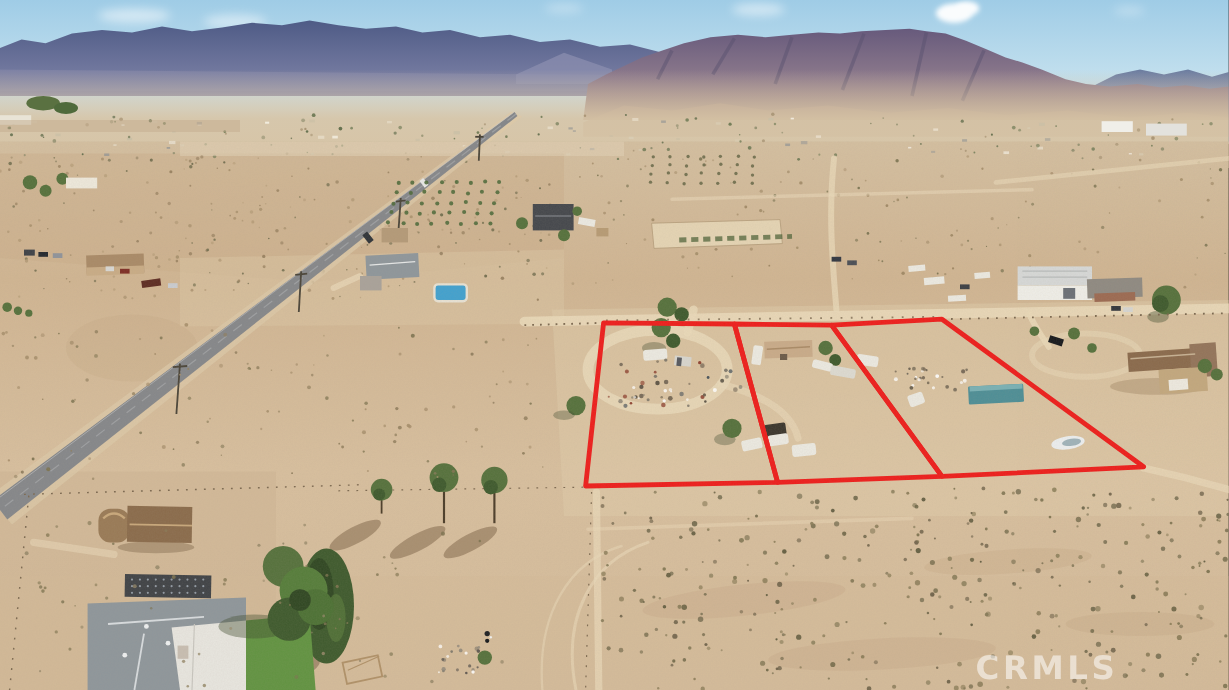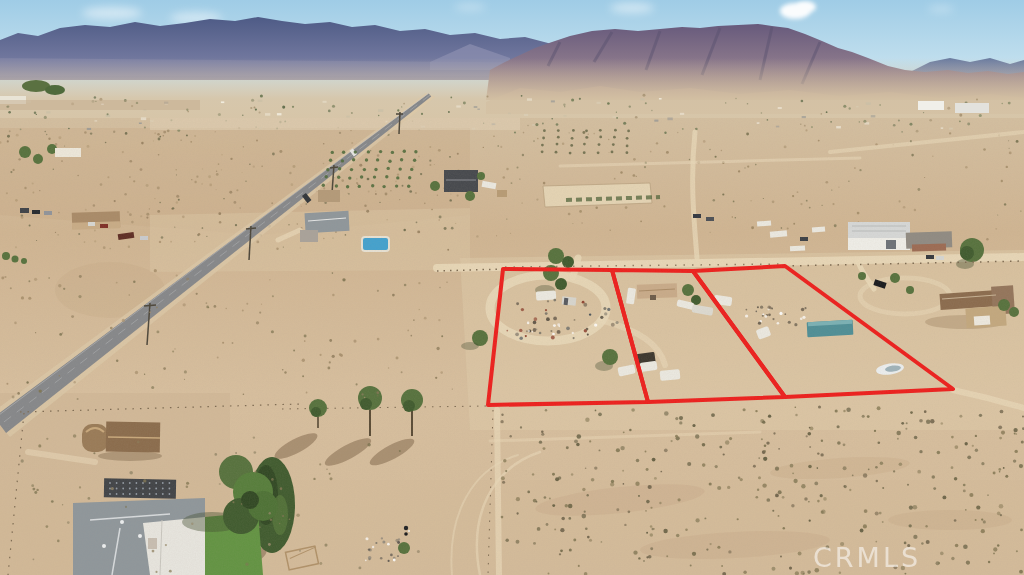--- a/index.html
+++ b/index.html
@@ -1,19 +1,19 @@
 <!DOCTYPE html>
 <html style="--c-sky_top: #9fcce6; --c-sky_horizon: #e2eff3; --c-mountain_far: #4e5b86; --c-mountain_far_base: #8386aa; --c-mountain_near_top: #675a7c; --c-mountain_near_base: #a8918d; --c-ridge_right: #9d95b0; --c-haze: #d6c3a4; --c-ground: #d2b996; --c-ground_bright: #e3cfae; --c-ground_dark: #c3a784; --c-road_asphalt: #85878a; --c-dirt_path: #ead9b9; --c-boundary_red: #ee1d1b; --c-tree_green: #55713c; --c-tree_dark: #3e5a2d; --c-lawn_green: #619341; --c-pool_blue: #41a1cf; --c-container_teal: #4d8e96; --c-roof_gray: #8e969b; --c-roof_brown: #8a6a4c; --c-roof_tan: #c9ab89; --c-white_vehicle: #eceae2; --c-watermark_white: rgba(255,255,255,0.55);"><head>
 <meta charset="utf-8">
 <style>
   html,body{margin:0;padding:0;background:#222;}
   .stage{position:relative;width:1024px;height:575px;overflow:hidden;
          font-family:"DejaVu Sans","Liberation Sans",sans-serif;}
   .stage svg{position:absolute;left:0;top:0;display:block;}
-  .watermark{position:absolute;left:813px;top:542px;font-size:27px;font-weight:400;
+  .watermark{position:absolute;left:813px;top:542px;font-size:27px;font-weight:700;
              letter-spacing:3px;color:var(--c-watermark_white,rgba(255,255,255,.55));
              user-select:none;}
   .redline{stroke:var(--c-boundary_red,#ee1d1b);fill:none;stroke-width:4;stroke-linejoin:round;stroke-linecap:round;}
   .dirtpath{stroke:var(--c-dirt_path,#ead9b9);fill:none;stroke-linecap:round;}
   .fence{stroke:#7c6950;fill:none;}
   .tree{fill:var(--c-tree_green,#55713c);}
   .treedark{fill:var(--c-tree_dark,#3e5a2d);}
   .whiteveh{fill:var(--c-white_vehicle,#eceae2);}
 </style>
 </head>

